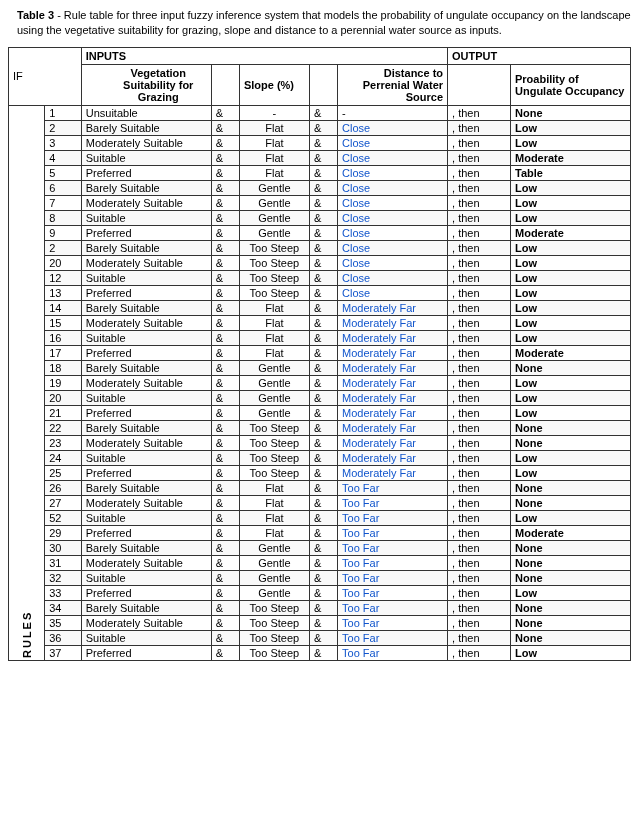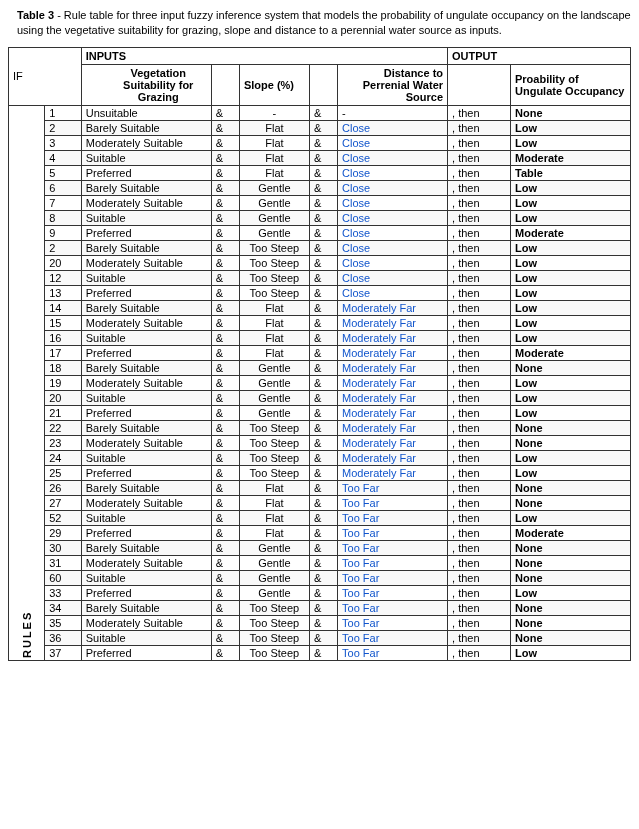--- a/index.html
+++ b/index.html
@@ -404,21 +404,21 @@
         <td class="row-num">31</td>
         <td>Moderately Suitable</td>
         <td class="amp">&amp;</td>
         <td class="center">Gentle</td>
         <td class="amp">&amp;</td>
         <td><span class="blue-text">Too Far</span></td>
         <td>, then</td>
         <td class="output-val">None</td>
       </tr>
       <tr class="data-row">
-        <td class="row-num">60</td>
+        <td class="row-num">32</td>
         <td>Suitable</td>
         <td class="amp">&amp;</td>
         <td class="center">Gentle</td>
         <td class="amp">&amp;</td>
         <td><span class="blue-text">Too Far</span></td>
         <td>, then</td>
         <td class="output-val">None</td>
       </tr>
       <tr class="data-row">
         <td class="row-num">33</td>

